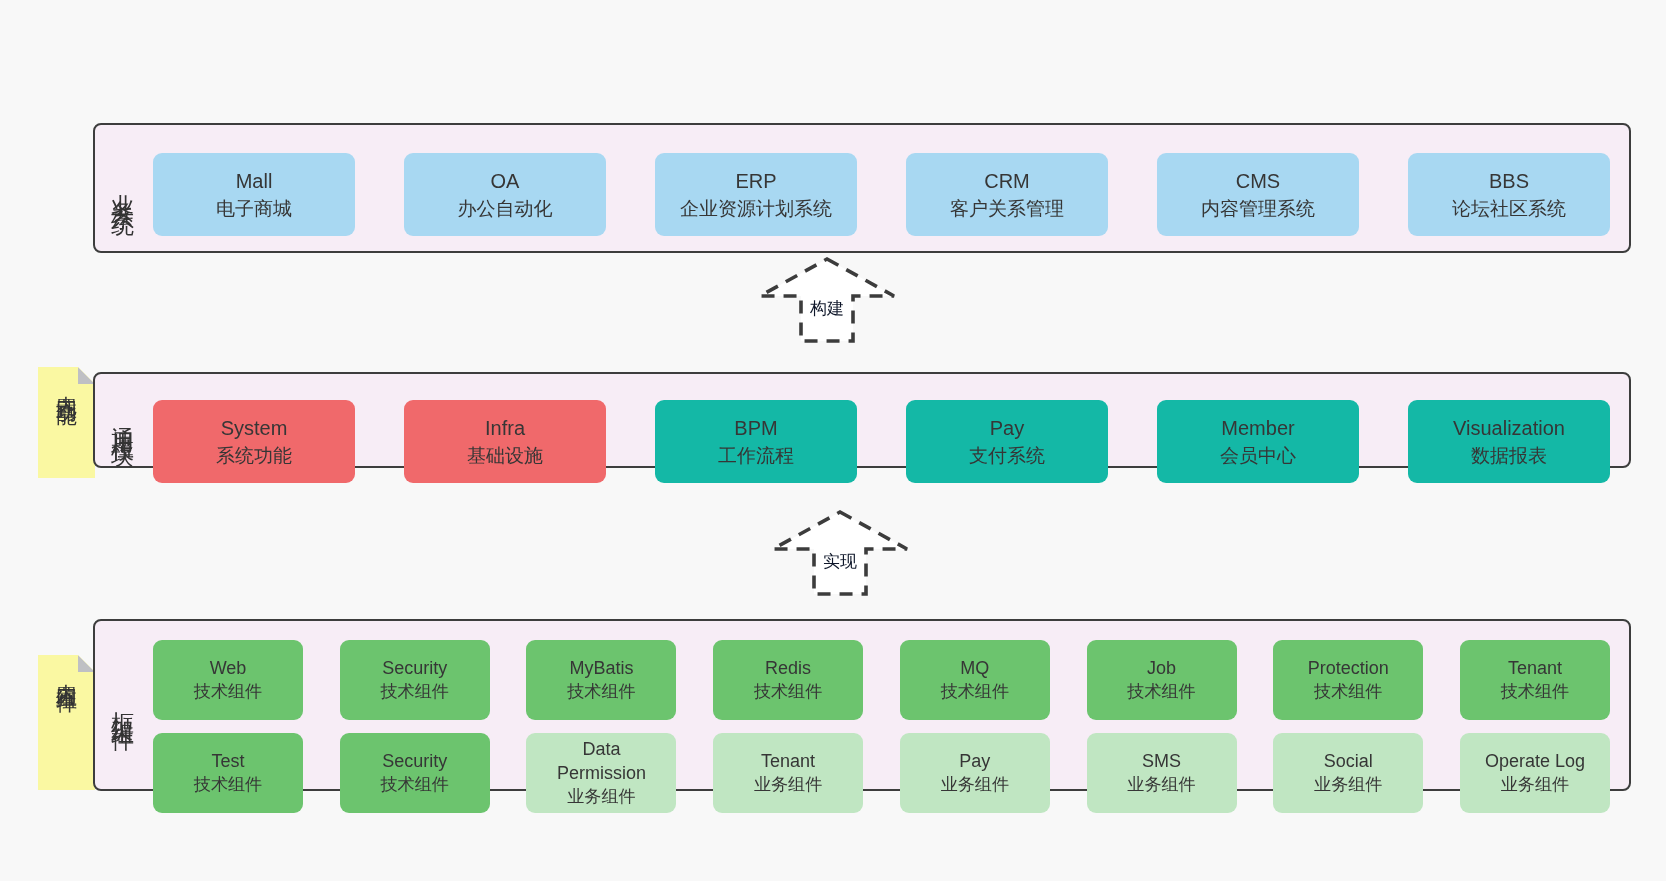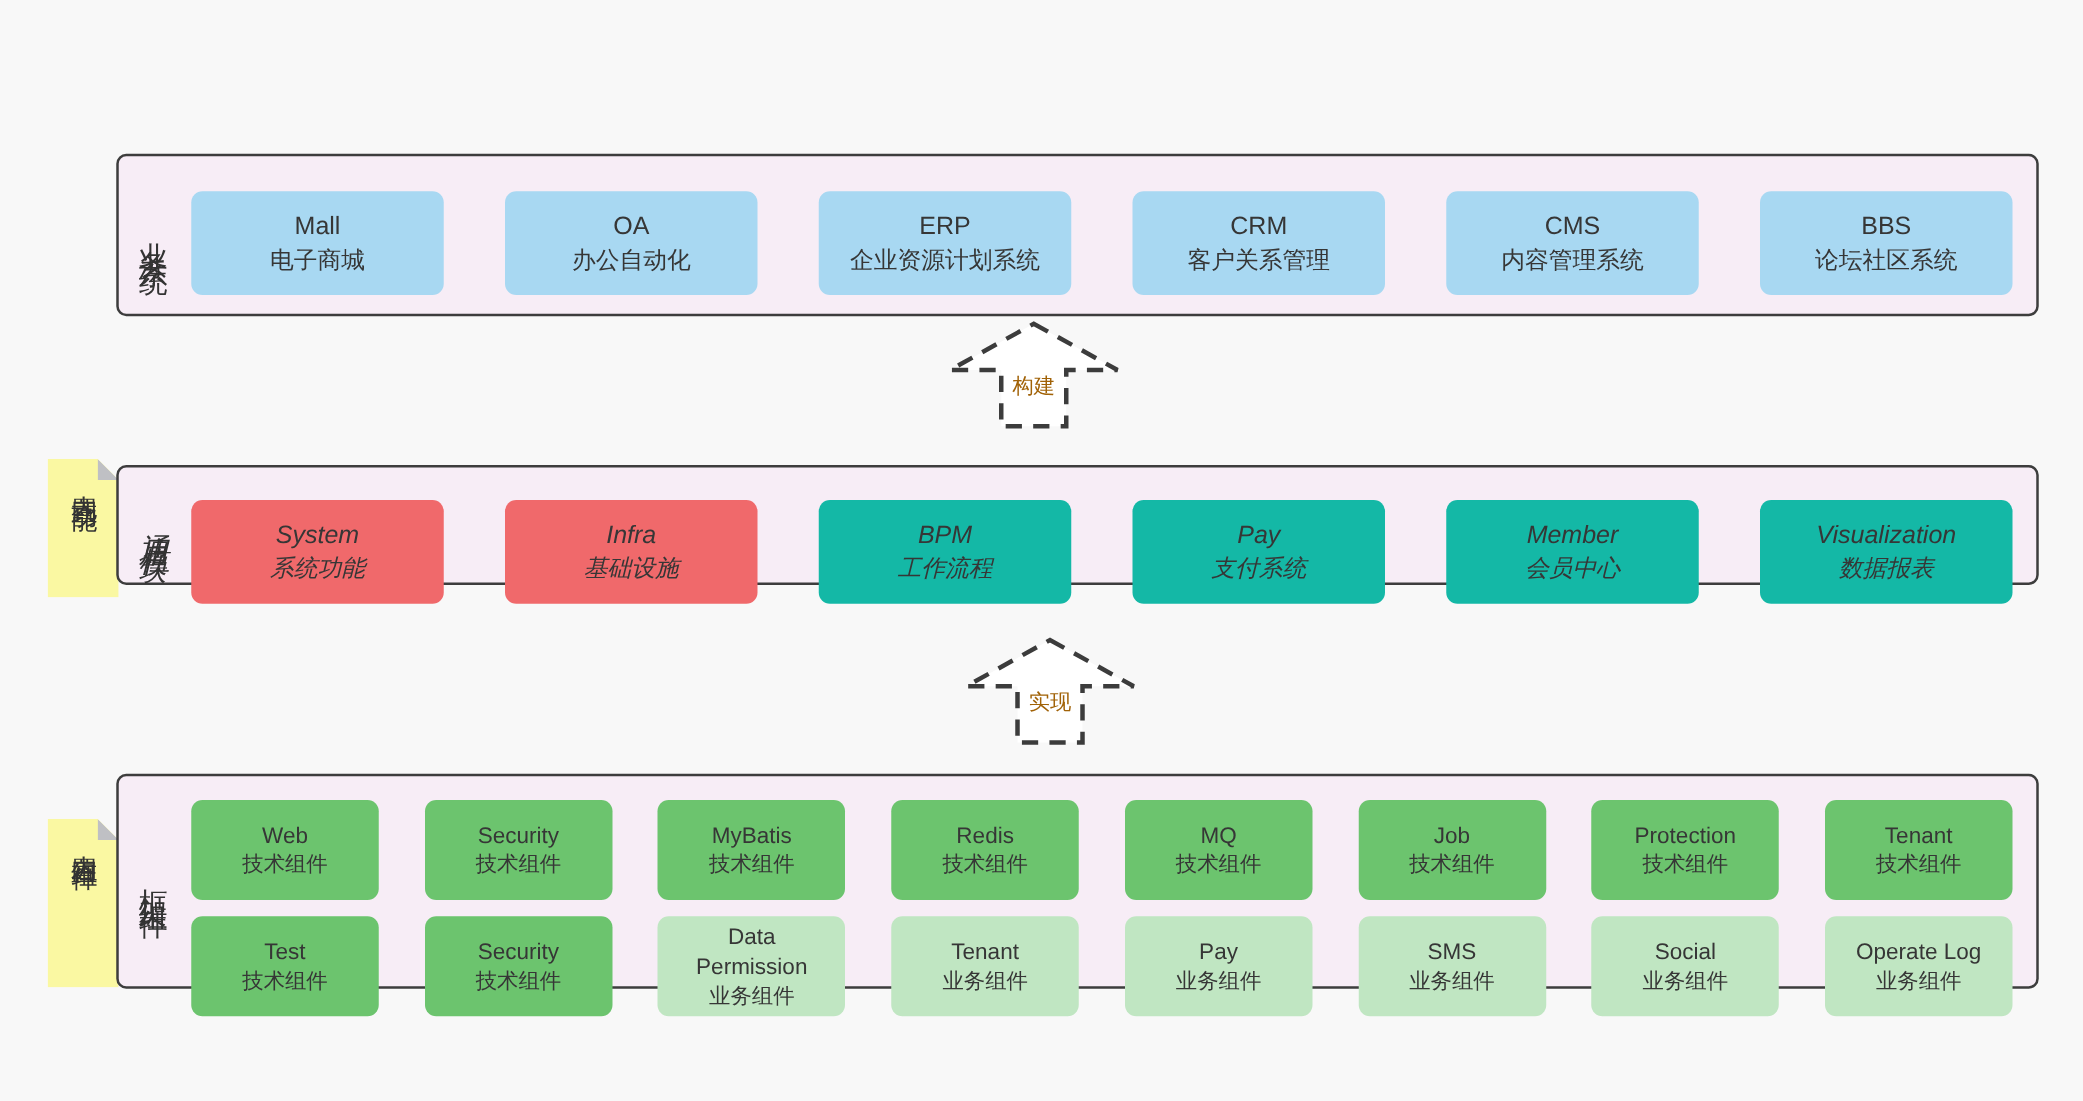--- a/index.html
+++ b/index.html
@@ -17,21 +17,21 @@
   .layer {
     position: absolute;
     left: 93px;
     width: 1538px;
     background: #f7edf6;
     border: 2px solid #3d3d3d;
     border-radius: 8px;
     z-index: 2;
   }
   .layer-1 { top: 123px; height: 130px; }
-  .layer-2 { top: 372px; height: 96px; font-style: italic; }
+  .layer-2 { top: 372px; height: 96px; }
   .layer-3 { top: 619px; height: 172px; }
 
   .layer-title {
     position: absolute;
     left: 13px;
     top: 50%;
     transform: translateY(-50%);
     writing-mode: vertical-rl;
     text-orientation: upright;
     font-size: 23px;
@@ -83,21 +83,21 @@
   .arrow-2 { left: 770px; top: 509px; }
   .arrow svg { position: absolute; left: 0; top: 0; }
   .arrow-label {
     position: absolute;
     left: 50%;
     top: 40px;
     transform: translateX(-50%);
     background: #ffffff;
     padding: 1px 3px;
     font-size: 17px;
-    color: #a16207;
+    color: #0f172a;
     white-space: nowrap;
   }
 
   
   .note {
     position: absolute;
     left: 38px;
     width: 57px;
     background: #faf8a2;
     clip-path: polygon(0 0, calc(100% - 17px) 0, 100% 17px, 100% 100%, 0 100%);

